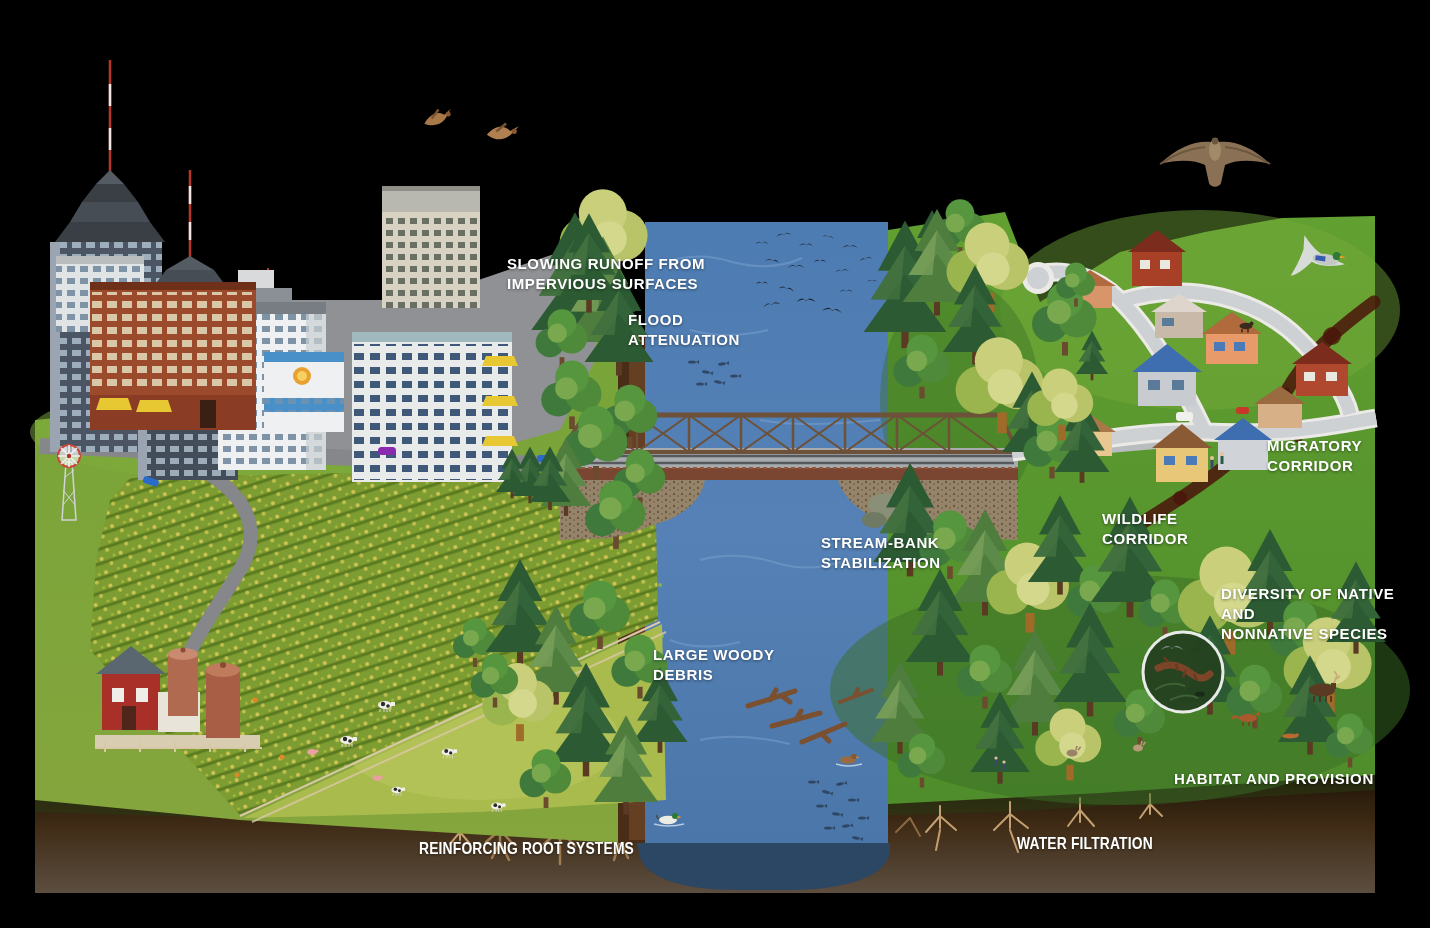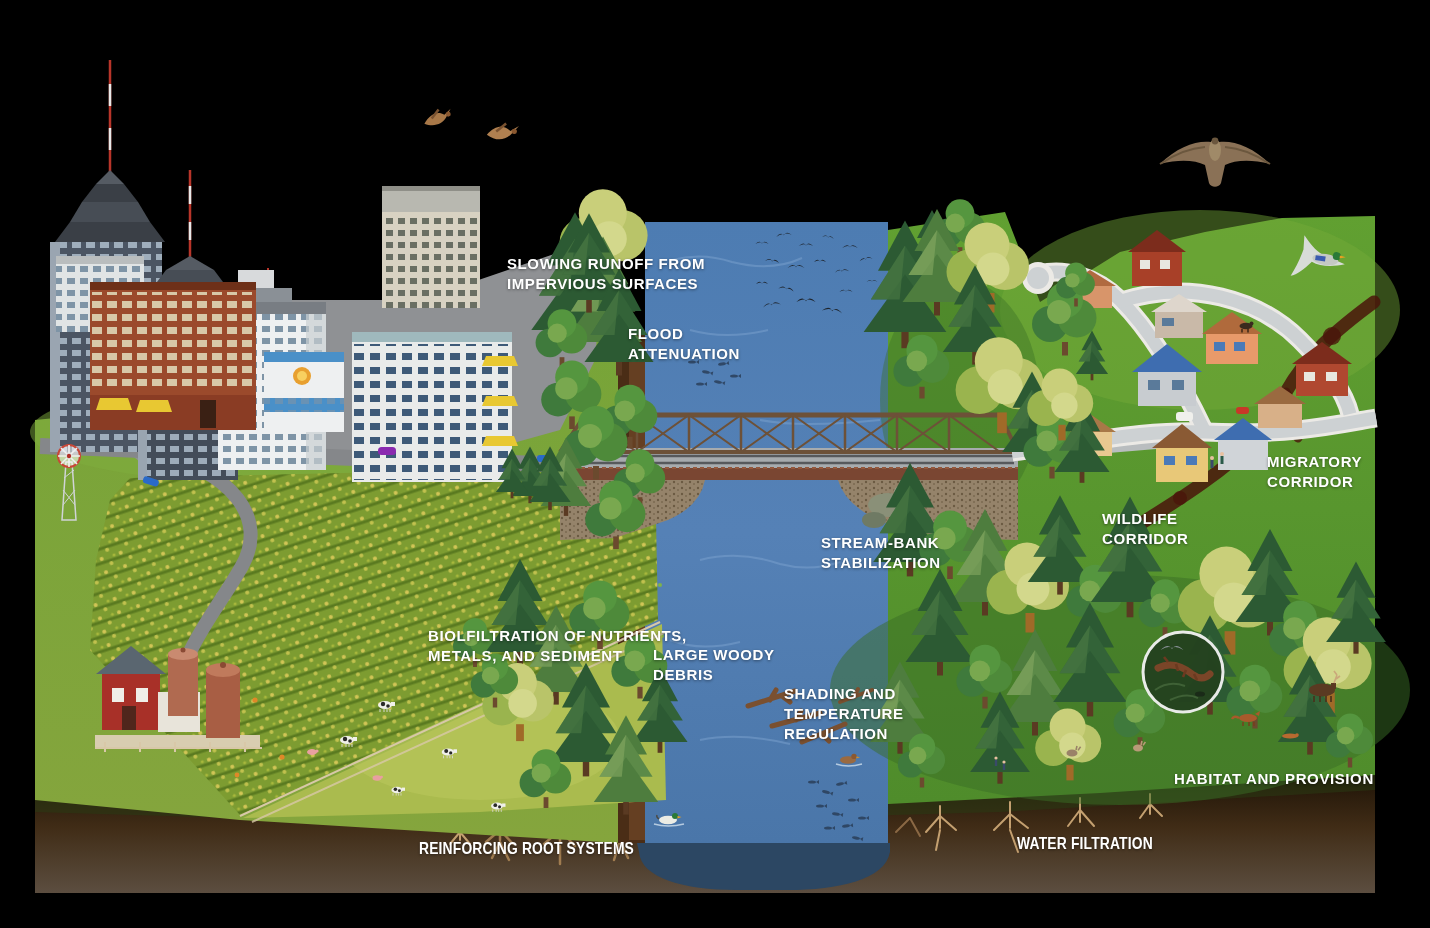--- a/index.html
+++ b/index.html
@@ -639,32 +639,29 @@
     </g>
     <g transform="translate(1172,650) scale(1.9)">
       <path d="M-6,0 Q-2,-4 0,-.5 Q2,-4 6,0 Q2,-2.5 0,-1 Q-2,-2.5 -6,0 Z" fill="#8a9298"></path>
     </g>
     <ellipse cx="1200" cy="694" rx="5" ry="2.6" fill="#1a2a18"></ellipse>
   </g>
 </svg>
 
 <div class="lb" style="left:507px;top:254px">SLOWING RUNOFF FROM
 IMPERVIOUS SURFACES</div>
-<div class="lb" style="left:628px;top:324px">FLOOD
+<div class="lb" style="left:628px;top:310px">FLOOD
 ATTENUATION</div>
 <div class="lb" style="left:821px;top:533px">STREAM-BANK
 STABILIZATION</div>
-<div class="lb" style="left:1267px;top:452px">MIGRATORY
+<div class="lb" style="left:1267px;top:436px">MIGRATORY
 CORRIDOR</div>
 <div class="lb" style="left:1102px;top:509px">WILDLIFE
 CORRIDOR</div>
+<div class="lb" style="left:1221px;top:584px">DIVERSITY OF NATIVE AND
+NONNATIVE SPECIES</div>
 <div class="lb" style="left:1174px;top:769px">HABITAT AND PROVISION</div>
-<div class="lb" style="left:428px;top:626px">BIOLFILTRATION OF NUTRIENTS,
-METALS, AND SEDIMENT</div>
 <div class="lb" style="left:653px;top:645px">LARGE WOODY
 DEBRIS</div>
-<div class="lb" style="left:784px;top:684px">SHADING AND
-TEMPERATURE
-REGULATION</div>
 <div class="lb lb--cond" style="left:419px;top:838px">REINFORCING ROOT SYSTEMS</div>
 <div class="lb lb--cond" style="left:1017px;top:833px">WATER FILTRATION</div>
 
 </div>
 
 </body></html>

